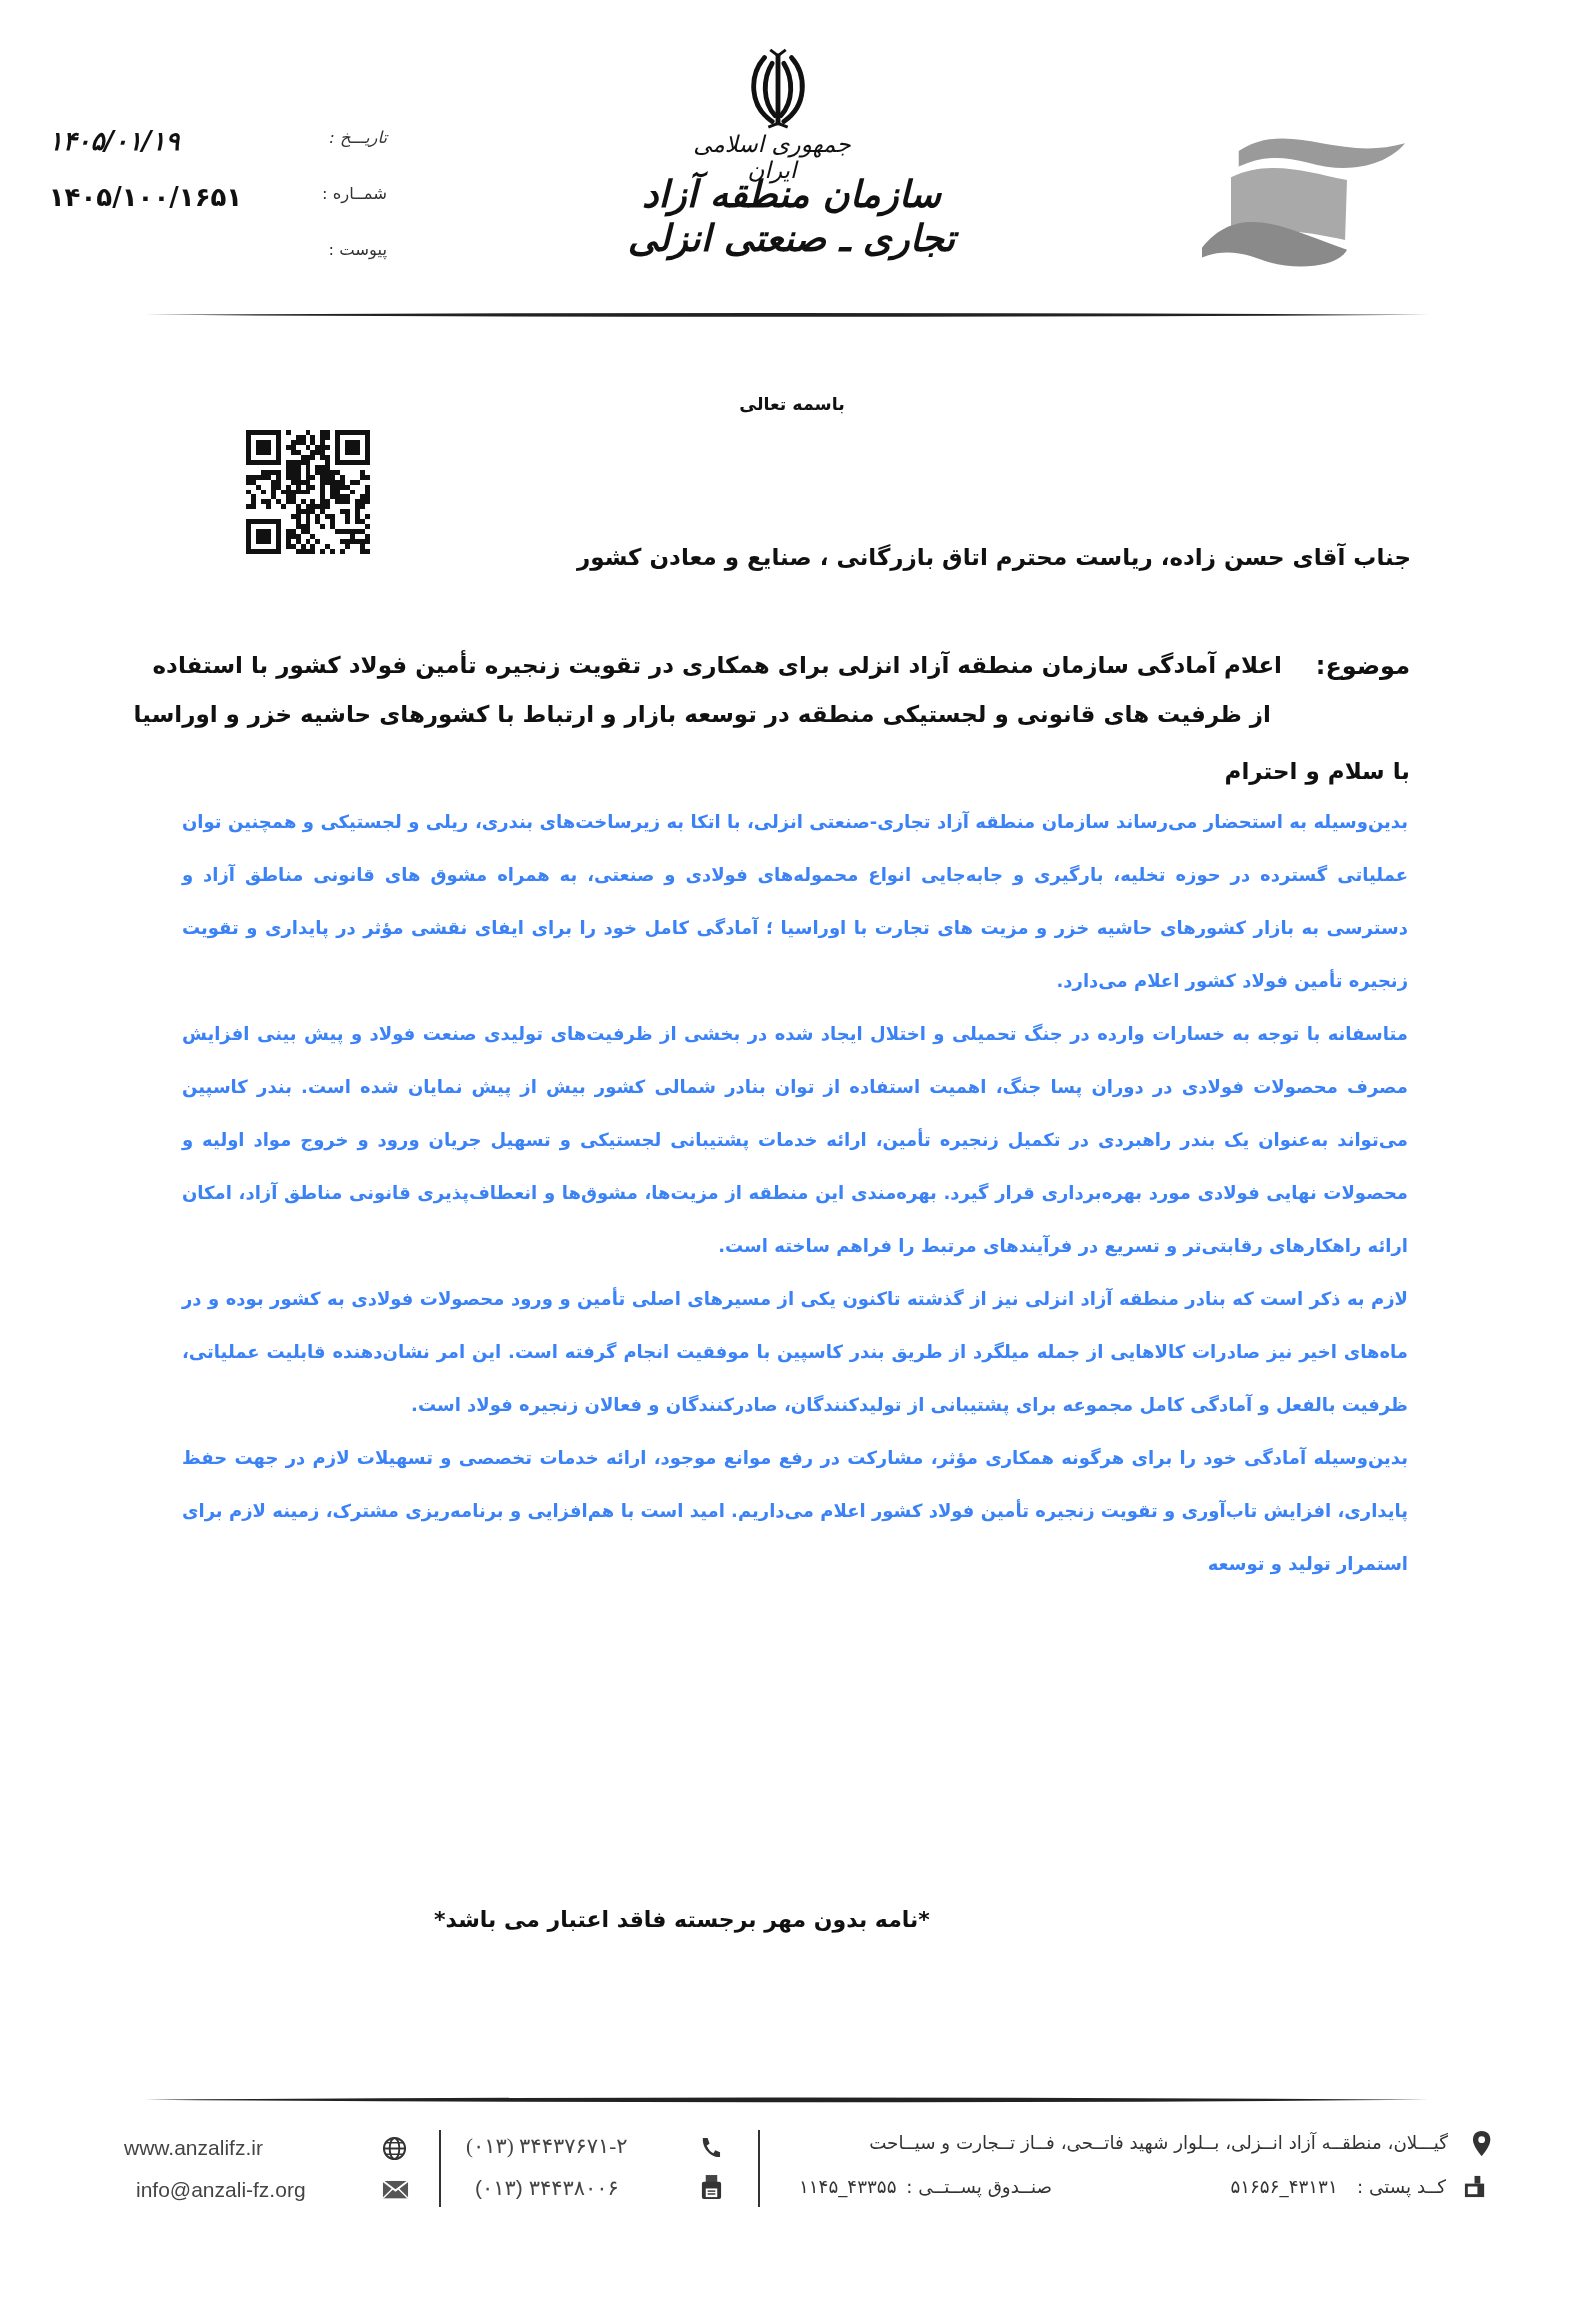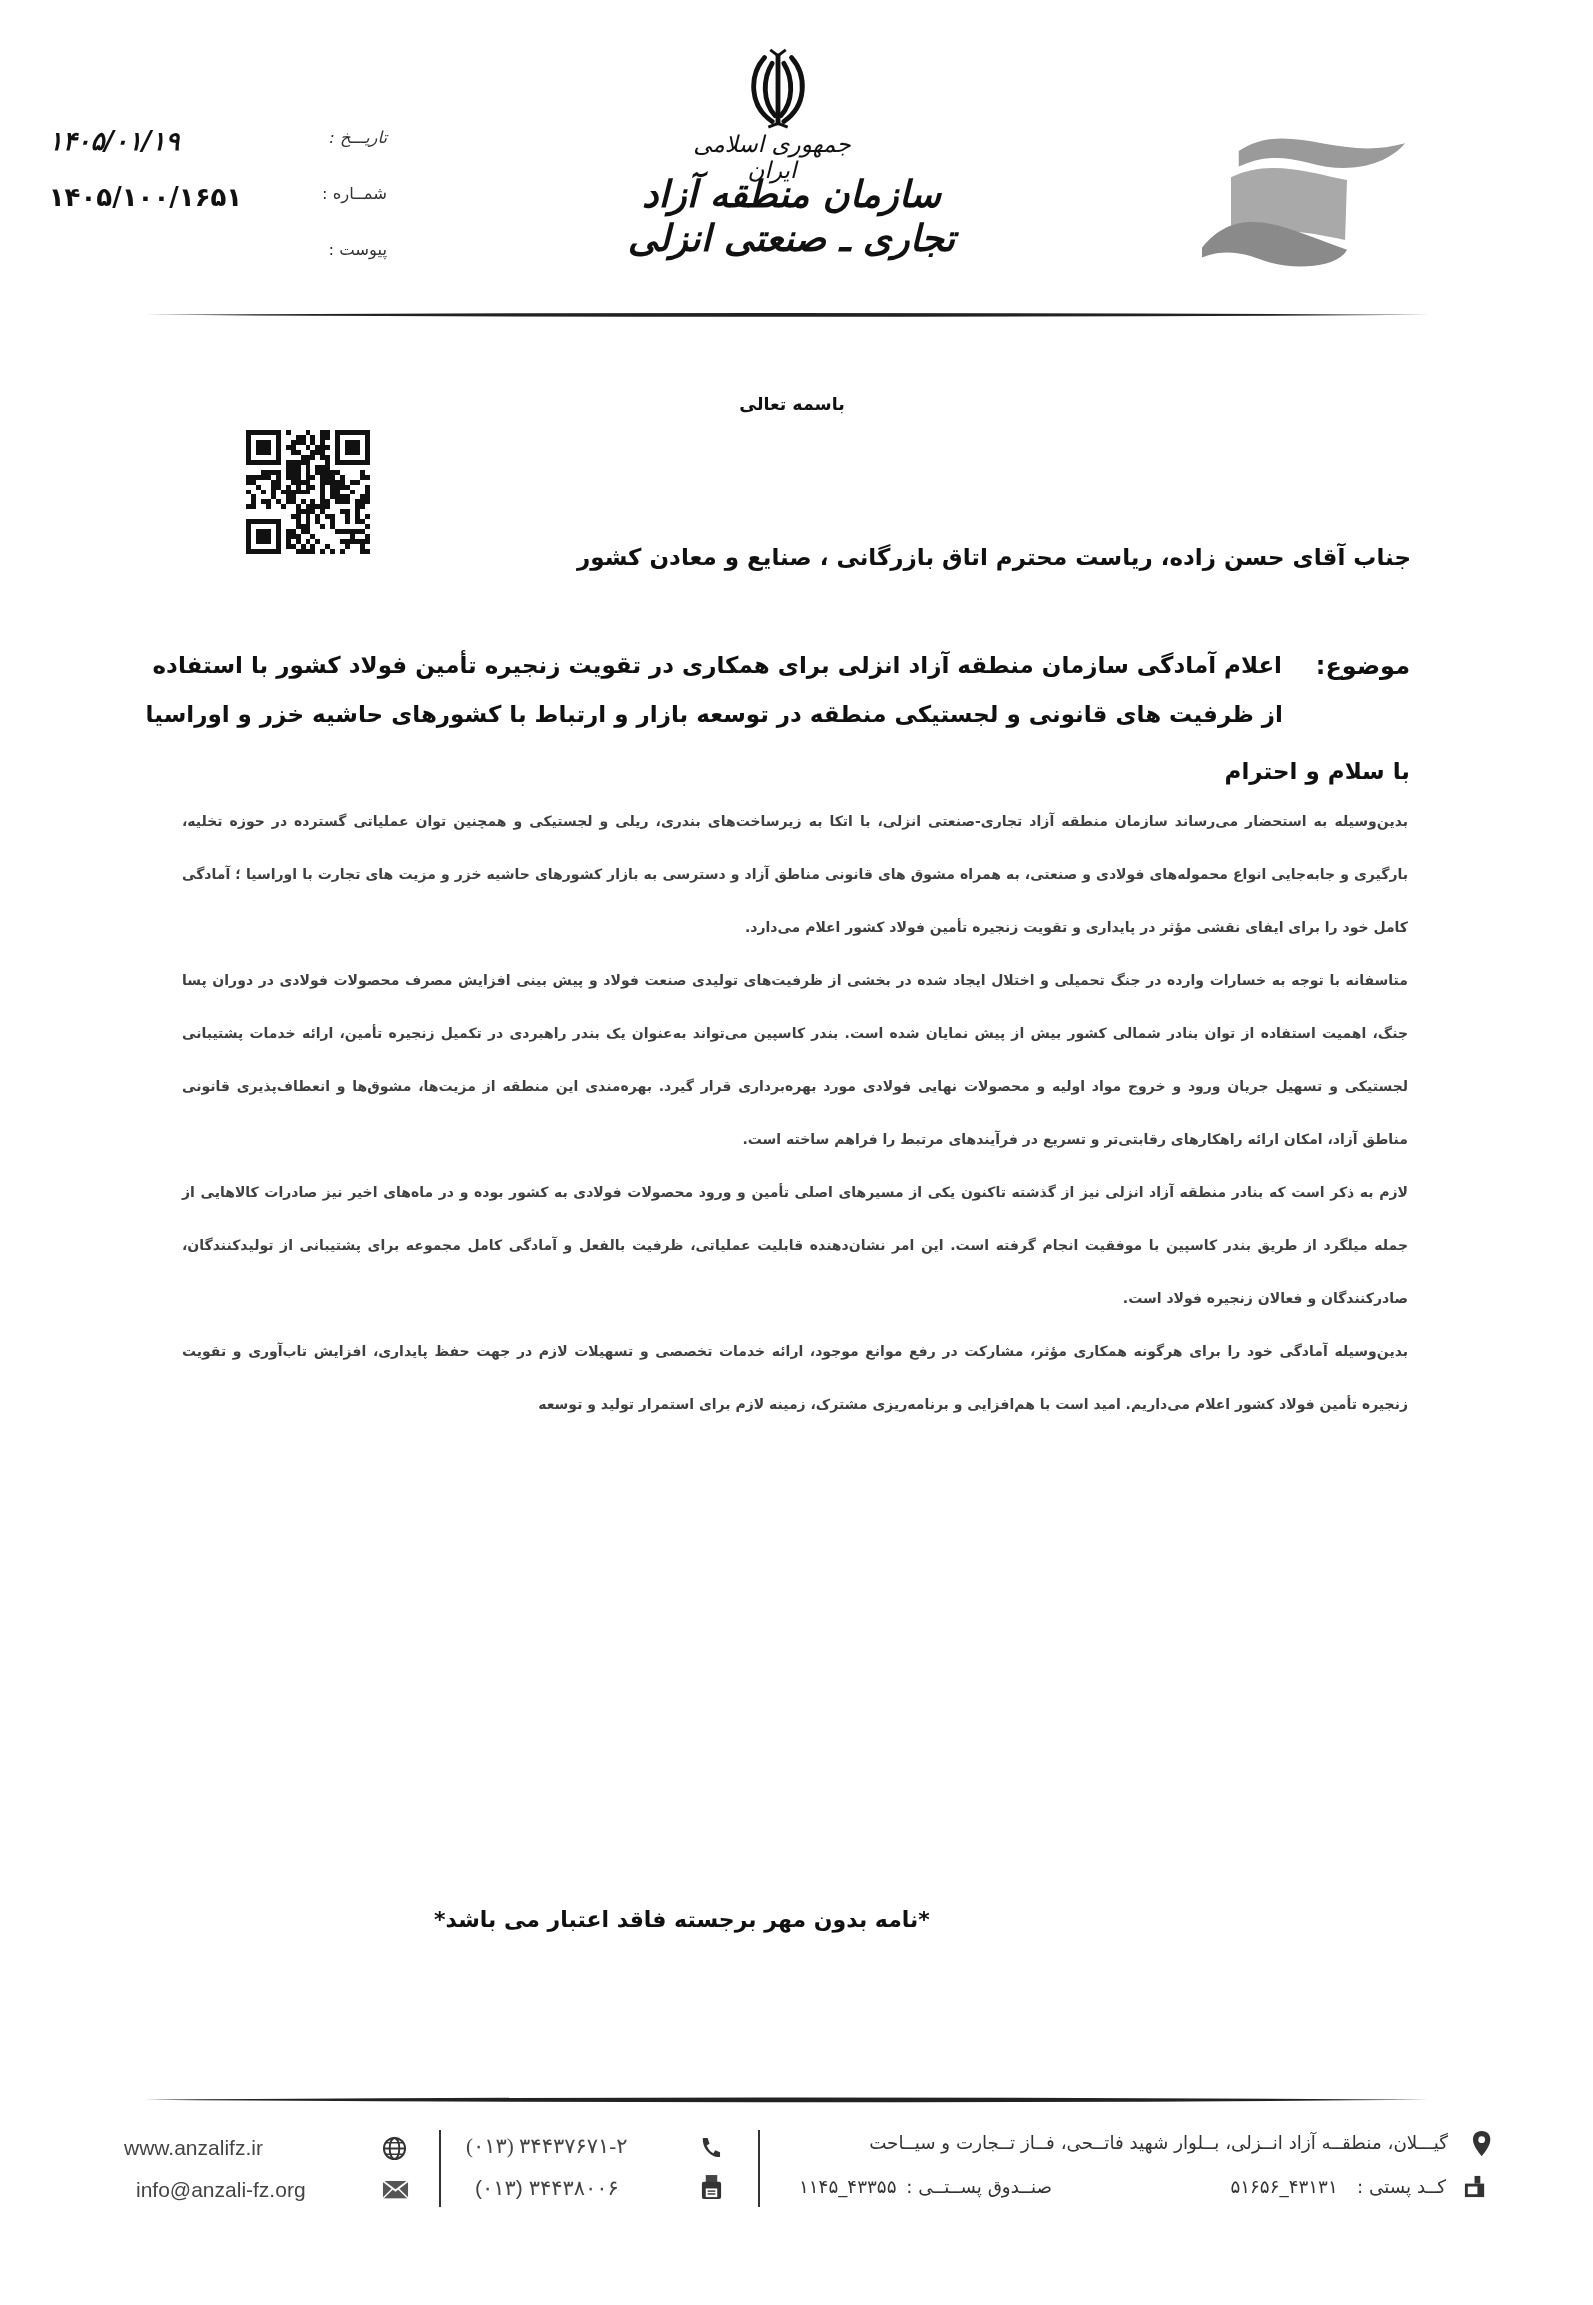--- a/index.html
+++ b/index.html
@@ -22,21 +22,21 @@
   .basmala { position:absolute; left:676px; top:394px; width:232px; text-align:center; direction:rtl; font-family:"DejaVu Sans", sans-serif; font-weight:bold; font-size:17.4px; }
   .qr { position:absolute; left:246px; top:430px; width:124px; height:124px; }
 
   .addressee { position:absolute; right:182px; top:544px; direction:rtl; font-family:"DejaVu Sans", sans-serif; font-weight:bold; font-size:23px; white-space:nowrap; }
 
   .subject-label { position:absolute; right:183px; top:652px; direction:rtl; font-weight:bold; font-size:24px; white-space:nowrap; }
   .subject-line { position:absolute; direction:rtl; font-weight:bold; font-size:23px; white-space:nowrap; text-align:right; }
 
   .greeting { position:absolute; right:183px; top:758px; direction:rtl; font-weight:bold; font-size:23px; }
 
-  .body-text { position:absolute; left:182px; width:1226px; direction:rtl; text-align:justify; text-align-last:right; font-family:"DejaVu Sans", sans-serif; font-weight:bold; font-size:14px; line-height:53px; color:#404040; }
+  .body-text { position:absolute; left:182px; width:1226px; direction:rtl; text-align:justify; text-align-last:right; font-family:"DejaVu Sans", sans-serif; font-weight:bold; font-size:18px; line-height:53px; color:#3b82f6; }
   .body-text p { margin:0; }
 
   .notice { position:absolute; left:434px; top:1907px; width:695px; text-align:left; direction:rtl; font-weight:bold; font-size:22px; }
 
   
   .footer-row { position:absolute; direction:rtl; font-family:"DejaVu Sans", sans-serif; font-size:18.3px; color:#333; white-space:nowrap; }
   .footer-ltr { position:absolute; direction:ltr; font-family:"Liberation Sans", sans-serif; font-size:21px; color:#444; white-space:nowrap; }
   .vsep { position:absolute; width:1.9px; background:#333; }
   .ficon { position:absolute; }
 </style>
@@ -320,21 +320,21 @@
     <rect x="20" y="2" width="3" height="3" fill="#111"></rect>
     <rect x="0" y="18" width="7" height="7" fill="#111"></rect>
     <rect x="1" y="19" width="5" height="5" fill="#fff"></rect>
     <rect x="2" y="20" width="3" height="3" fill="#111"></rect>
   </svg>
 
 <div class="addressee">جناب آقای حسن زاده، ریاست محترم اتاق بازرگانی ، صنایع و معادن کشور</div>
 
 <div class="subject-label">موضوع:</div>
 <div class="subject-line" style="right:311px; top:652px;">اعلام آمادگی سازمان منطقه آزاد انزلی برای همکاری در تقویت زنجیره تأمین فولاد کشور با استفاده</div>
-<div class="subject-line" style="right:310px; top:701px;margin-left:32px;">از ظرفیت های قانونی و لجستیکی منطقه در توسعه بازار و ارتباط با کشورهای حاشیه خزر و اوراسیا</div>
+<div class="subject-line" style="right:322px; top:701px;margin-left:32px;">از ظرفیت های قانونی و لجستیکی منطقه در توسعه بازار و ارتباط با کشورهای حاشیه خزر و اوراسیا</div>
 
 <div class="greeting">با سلام و احترام</div>
 
 <div class="body-text" style="top:795px;">
   <p>بدین‌وسیله به استحضار می‌رساند سازمان منطقه آزاد تجاری-صنعتی انزلی، با اتکا به زیرساخت‌های بندری، ریلی و لجستیکی و همچنین توان عملیاتی گسترده در حوزه تخلیه، بارگیری و جابه‌جایی انواع محموله‌های فولادی و صنعتی، به همراه مشوق های قانونی مناطق آزاد و دسترسی به بازار کشورهای حاشیه خزر و مزیت های تجارت با اوراسیا ؛ آمادگی کامل خود را برای ایفای نقشی مؤثر در پایداری و تقویت زنجیره تأمین فولاد کشور اعلام می‌دارد.</p>
   <p>متاسفانه با توجه به خسارات وارده در جنگ تحمیلی و اختلال ایجاد شده در بخشی از ظرفیت‌های تولیدی صنعت فولاد و پیش بینی افزایش مصرف محصولات فولادی در دوران پسا جنگ، اهمیت استفاده از توان بنادر شمالی کشور بیش از پیش نمایان شده است. بندر کاسپین می‌تواند به‌عنوان یک بندر راهبردی در تکمیل زنجیره تأمین، ارائه خدمات پشتیبانی لجستیکی و تسهیل جریان ورود و خروج مواد اولیه و محصولات نهایی فولادی مورد بهره‌برداری قرار گیرد. بهره‌مندی این منطقه از مزیت‌ها، مشوق‌ها و انعطاف‌پذیری قانونی مناطق آزاد، امکان ارائه راهکارهای رقابتی‌تر و تسریع در فرآیندهای مرتبط را فراهم ساخته است.</p>
   <p>لازم به ذکر است که بنادر منطقه آزاد انزلی نیز از گذشته تاکنون یکی از مسیرهای اصلی تأمین و ورود محصولات فولادی به کشور بوده و در ماه‌های اخیر نیز صادرات کالاهایی از جمله میلگرد از طریق بندر کاسپین با موفقیت انجام گرفته است. این امر نشان‌دهنده قابلیت عملیاتی، ظرفیت بالفعل و آمادگی کامل مجموعه برای پشتیبانی از تولیدکنندگان، صادرکنندگان و فعالان زنجیره فولاد است.</p>
   <p>بدین‌وسیله آمادگی خود را برای هرگونه همکاری مؤثر، مشارکت در رفع موانع موجود، ارائه خدمات تخصصی و تسهیلات لازم در جهت حفظ پایداری، افزایش تاب‌آوری و تقویت زنجیره تأمین فولاد کشور اعلام می‌داریم. امید است با هم‌افزایی و برنامه‌ریزی مشترک، زمینه لازم برای استمرار تولید و توسعه</p>
 </div>
 

